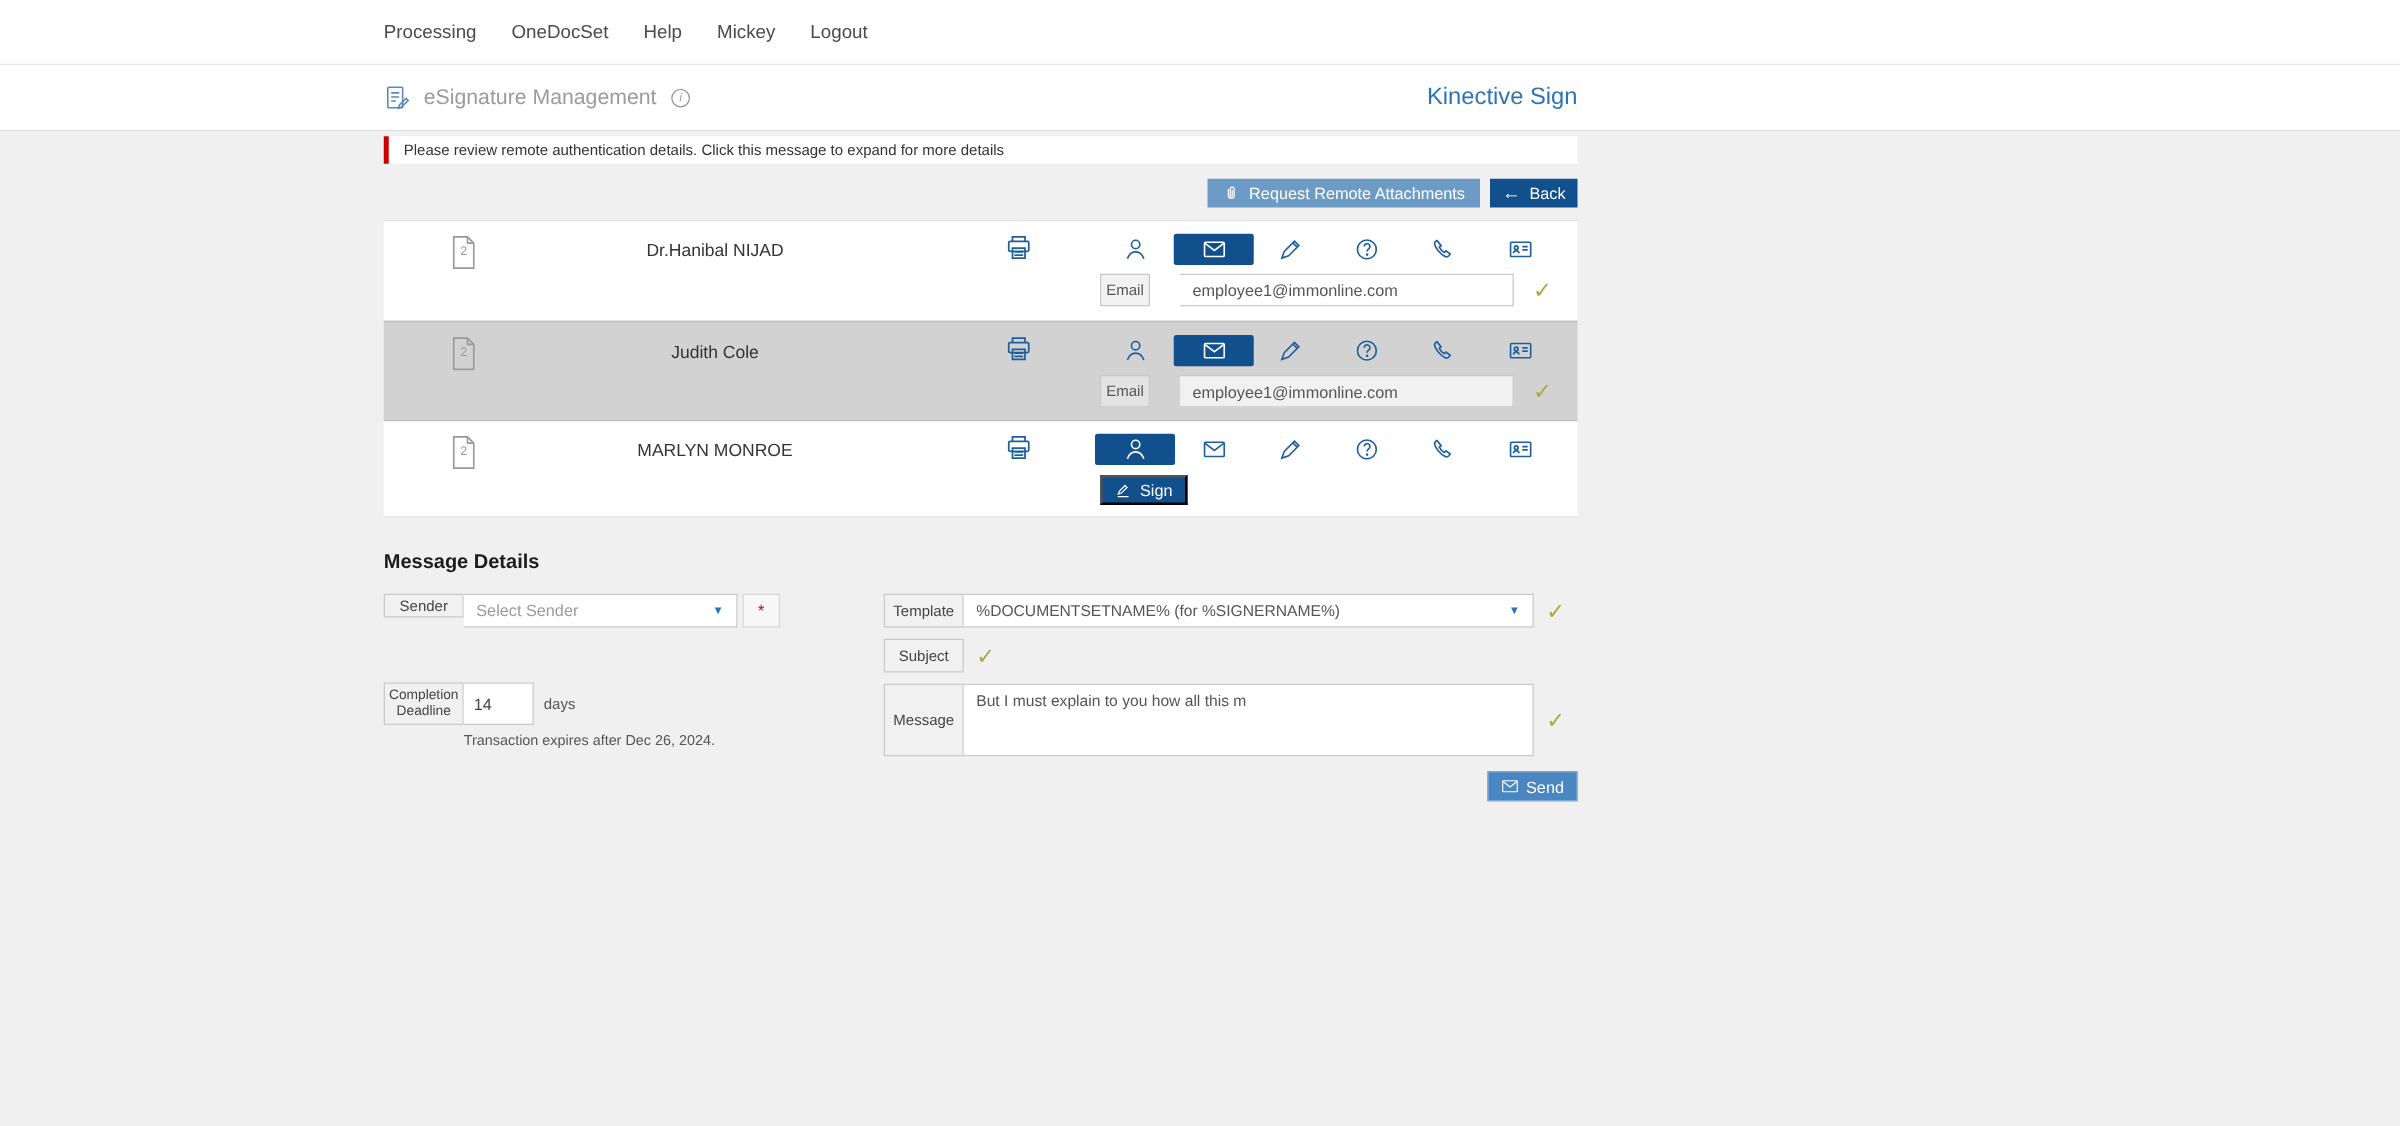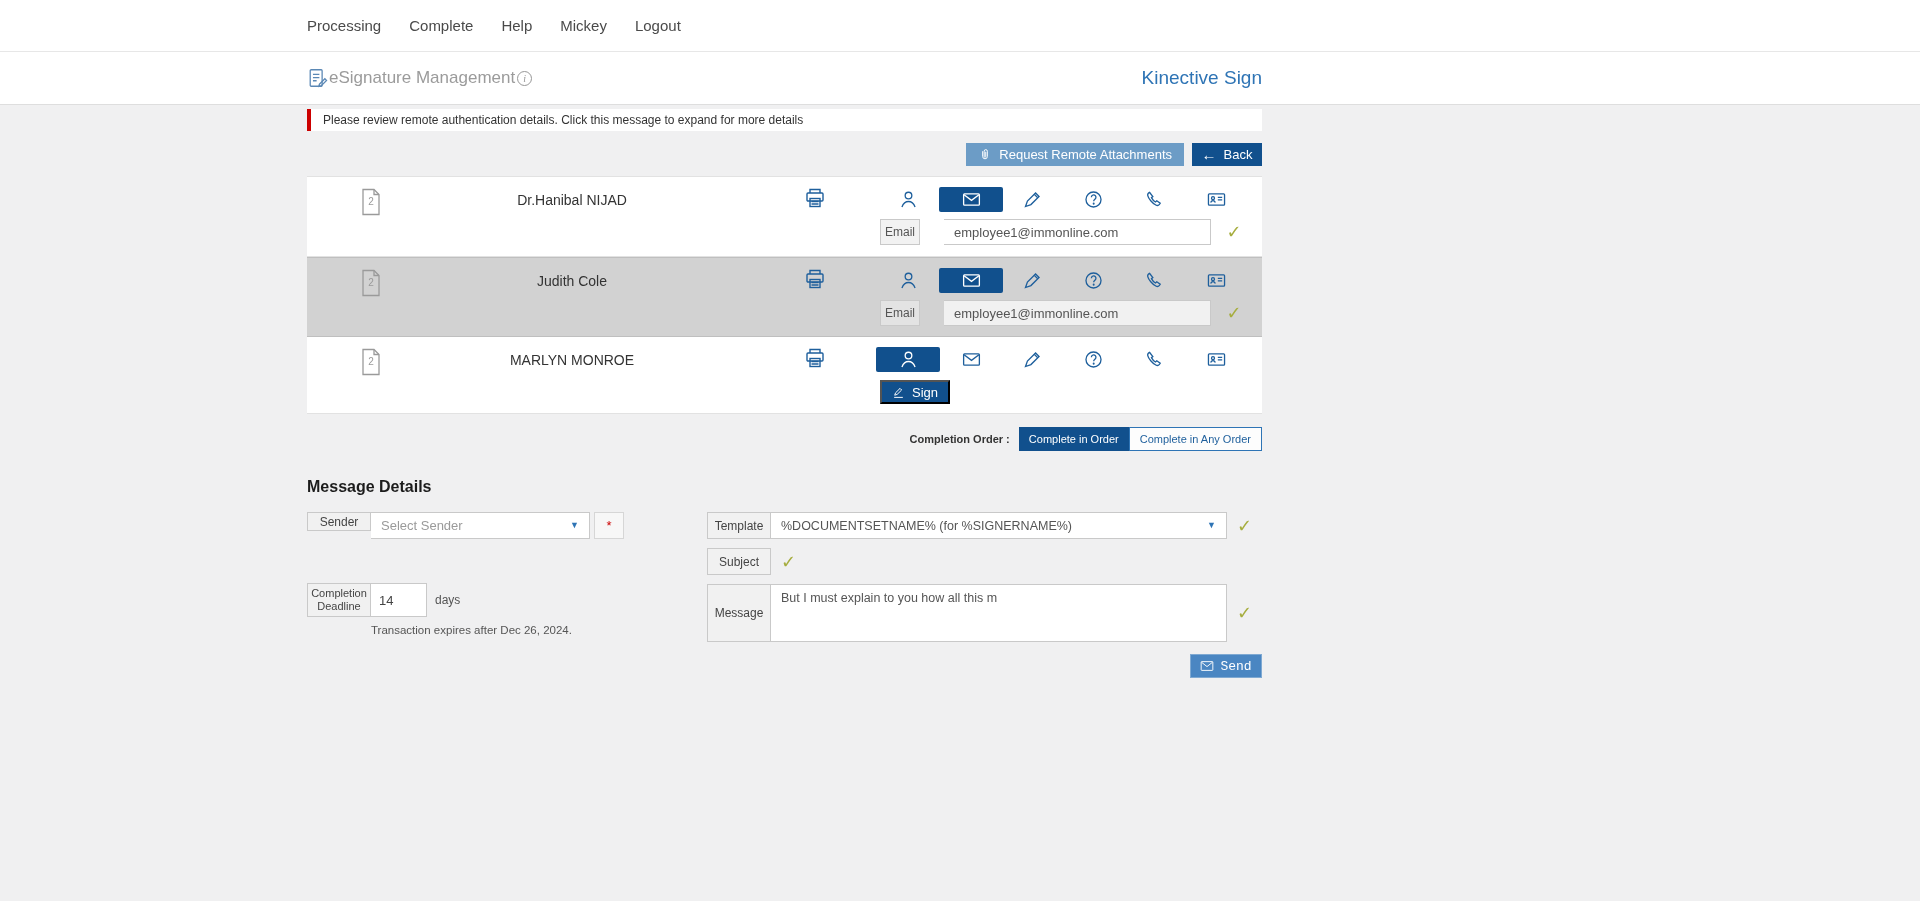--- a/index.html
+++ b/index.html
@@ -19,21 +19,21 @@
     width:244px; height:38px; border:2px solid #4f4f4f; background:#fff;
     display:flex; align-items:center; justify-content:center;
     font-size:15px; color:#2b2b2b;
   }
   .nav { display:flex; gap:28px; font-size:15px; color:#4a4a4a; padding-right:12px; }
   .nav span { cursor:pointer; }
 
   
   .header2 { height:53px; background:#fff; border-bottom:1px solid #dedede; display:flex; align-items:center; }
   .header2 .shell { display:flex; align-items:center; justify-content:space-between; }
-  .h2-left { display:flex; align-items:center; }
+  .h2-left { display:flex; align-items:center; gap:10px; }
   .title-icon { width:22px; height:22px; color:#5b88b5; }
   .page-title { font-size:17px; color:#9b9b9b; }
   .info-badge {
     width:15px; height:15px; border:1px solid #979797; border-radius:50%;
     color:#979797; font-size:10px; font-style:italic; font-family:"Liberation Serif", serif;
     display:flex; align-items:center; justify-content:center; cursor:pointer; margin-left:2px;
   }
   .brand { font-size:19px; color:#2e74b5; }
 
   
@@ -160,32 +160,32 @@
   .rtextarea {
     flex:1; height:58px; background:#fff; border:1px solid #c9c9c9; border-left:none;
     padding:6px 10px; font-size:12.5px; color:#555; font-family:inherit; resize:none;
   }
   .rcheck { width:35px; display:flex; align-items:center; justify-content:center; color:#a6ad3e; font-size:18px; }
 
   .send-row { margin-top:12px; display:flex; justify-content:flex-end; }
   .send-btn {
     width:72px; height:24px; background:#4a86c2; border:1px solid #7fa9d2; color:#fff;
     display:flex; align-items:center; justify-content:center; gap:6px; font-size:13px;
-    cursor:pointer; font-family:Liberation Mono, monospace;
+    cursor:pointer; font-family:Liberation Sans, sans-serif;
   }
   .send-btn svg { width:14px; height:12px; }
 </style>
 </head>
 <body>
 
 <div class="topbar">
   <div class="shell">
     <div class="nav">
       <span>Processing</span>
-      <span>Complete</span>
+      <span>OneDocSet</span>
       <span>Help</span>
       <span>Mickey</span>
       <span>Logout</span>
     </div>
   </div>
 </div>
 
 <div class="header2">
   <div class="shell">
     <div class="h2-left">
@@ -404,29 +404,20 @@
       <button class="sign-btn">
         <svg viewBox="0 0 24 24" fill="none" stroke="currentColor" stroke-width="1.8">
           <path d="M5 17l1.6-4.4L14.8 4.4l3 3L9.4 15.6 5 17z"></path>
             <path d="M4 21h16"></path>
         </svg>
         <span>Sign</span>
       </button>
     </div>
   </div>
 
-  <div class="shell order-row">
-    <span class="order-label">Completion Order : </span>
-    <button class="order-btn order-on">
-      <span>Complete in Order</span>
-    </button>
-    <button class="order-btn order-off">
-      <span>Complete in Any Order</span>
-    </button>
-  </div>
 
   <div class="shell md-heading">Message Details</div>
 
   <div class="shell form">
 
     <div class="col-l">
       <div class="sender-row">
         <div class="flabel sender-label">Sender</div>
         <div class="select-box">
           <span>Select Sender</span>

